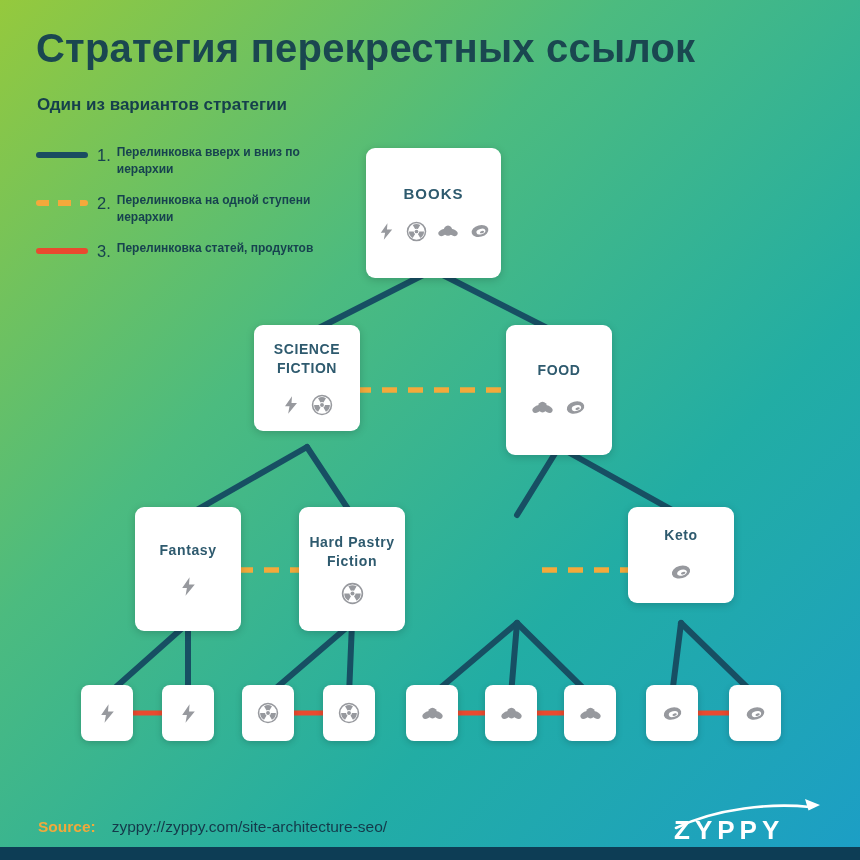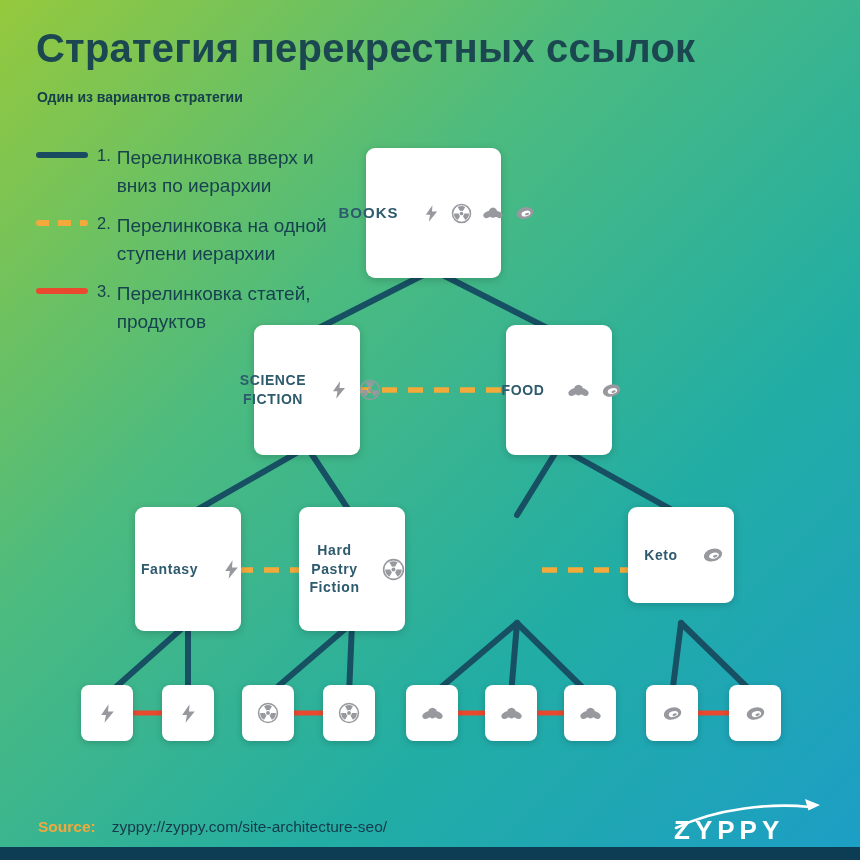--- a/index.html
+++ b/index.html
@@ -7,39 +7,39 @@
   .stage {
     position: relative; width: 860px; height: 860px; overflow: hidden;
     background: linear-gradient(135deg, #95C93D 0%, #4CBB7F 36%, #22ADA4 68%, #1C9EC6 100%);
     padding-left: 16px;
   }
   .title {
     position: absolute; left: 36px; top: 26px;
     font-size: 40px; font-weight: bold; color: #1A4750; letter-spacing: 0.2px;
   }
   .subtitle {
-    position: absolute; left: 37px; top: 89px;
-    font-size: 14px; font-weight: bold; color: #16404C;
+    position: absolute; left: 37px; top: 95px;
+    font-size: 17px; font-weight: bold; color: #16404C;
   }
   .legend { position: absolute; left: 36px; top: 144px; width: 330px; }
   .legend-row { display: flex; align-items: flex-start; margin-bottom: 13px; }
   .sample { width: 52px; height: 6px; border-radius: 3px; margin-top: 8px; flex: 0 0 auto; }
   .sample.s-solid-navy { background: #1A4C61; }
   .sample.s-dashed-yellow { background: repeating-linear-gradient(90deg, #F4A93B 0 13px, transparent 13px 22px); }
   .sample.s-solid-red { background: #E94A2F; }
   .legend-num { font-size: 16.5px; color: #17424F; margin: 0 6px 0 9px; line-height: 1.45; }
-  .legend-text { width: 235px; font-size: 19px; color: #17424F; line-height: 1.45; }
+  .legend-text { width: 235px; font-size: 12px; color: #17424F; line-height: 1.45; font-weight: bold; }
   .links { position: absolute; left: 0; top: 0; z-index: 1; }
   .lh { stroke: #174F63; stroke-width: 6; stroke-linecap: round; }
   .ls { stroke: #F4A93B; stroke-width: 5.5; stroke-dasharray: 15 11; }
   .lr { stroke: #E94A2F; stroke-width: 5; stroke-linecap: round; }
   .node {
     position: absolute; z-index: 2; background: #FFFFFF; border-radius: 9px;
     box-shadow: 0 2px 8px rgba(0,0,0,0.18);
-    display: flex; flex-direction: row; align-items: center; justify-content: center; gap: 16px;
+    display: flex; flex-direction: column; align-items: center; justify-content: center; gap: 16px;
   }
   .node .label {
     font-weight: bold; color: #2E5A6E; text-align: center;
     font-size: 14px; line-height: 1.35; letter-spacing: 0.6px; padding: 0 7px;
   }
   .node .label.lg { font-size: 15px; letter-spacing: 1px; }
   .icons { display: flex; align-items: center; gap: 10px; }
   .icon { color: #97999E; fill: currentColor; display: block; }
   .leaf {
     position: absolute; z-index: 2; width: 52px; height: 56px; background: #FFFFFF;
@@ -138,21 +138,21 @@
         </svg>
       <svg class="icon" width="22" height="22">
           <use href="#sym-croissant"></use>
         </svg>
       <svg class="icon" width="22" height="22">
           <use href="#sym-steak"></use>
         </svg>
     </div>
   </div>
 
-  <div class="node" style="left:254px;top:325px;width:106px;height:130px;">
+  <div class="node" style="left:254px;top:325px;width:106px;height:106px;">
     <div class="label">SCIENCE FICTION</div>
     <div class="icons">
       <svg class="icon" width="20" height="20">
           <use href="#sym-lightning"></use>
         </svg>
       <svg class="icon" width="22" height="22">
           <use href="#sym-radiation"></use>
         </svg>
     </div>
   </div>

